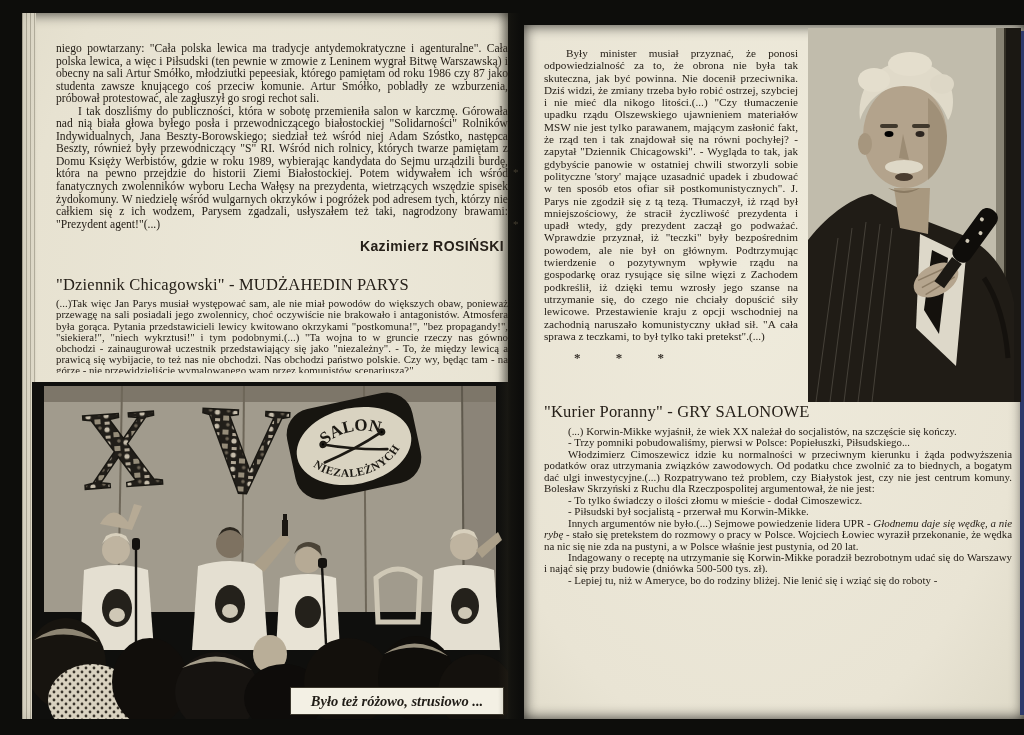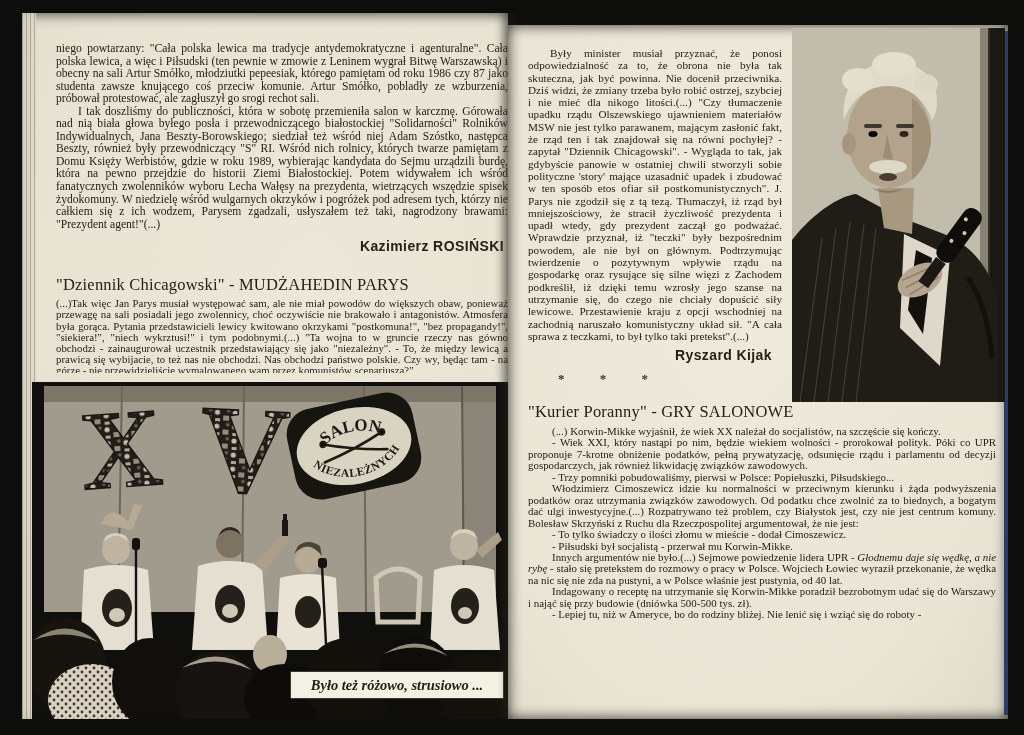--- a/index.html
+++ b/index.html
@@ -3,39 +3,39 @@
 <meta charset="utf-8">
 <style>
   html,body{margin:0;padding:0;background:#000;}
   .scan{position:relative;width:1024px;height:735px;background:#0d0d0b;overflow:hidden;
         font-family:"Liberation Serif",serif;color:#262019;}
   .page{position:absolute;box-shadow:0 0 14px rgba(0,0,0,.8) inset;}
   .page-left{left:22px;top:13px;width:486px;height:706px;
      background:radial-gradient(ellipse at 60% 40%,#ece8d9 0%,#e7e2d1 70%,#ded9c6 100%);}
   .page-left .fore-edge{position:absolute;left:0;top:0;bottom:0;width:14px;
      background:repeating-linear-gradient(90deg,#a8a392 0 1px,#ddd8c7 1px 4px);opacity:.85;}
-  .page-right{left:508px;top:25px;width:500px;height:694px;
+  .page-right{left:524px;top:25px;width:500px;height:694px;
      background:radial-gradient(ellipse at 45% 35%,#efebdc 0%,#e9e4d4 75%,#ded9c7 100%);}
   .page-right .blue-edge{position:absolute;right:0;top:6px;bottom:4px;width:4px;background:#2d3a6b;}
   .gutter-shadow{position:absolute;left:498px;top:13px;width:22px;height:706px;
      background:linear-gradient(90deg,rgba(60,55,40,0) 0%,rgba(60,55,40,.22) 45%,rgba(60,55,40,.12) 60%,rgba(60,55,40,0) 100%);}
   .gutter-mark{position:absolute;font-size:11px;color:#453f31;font-family:"Liberation Serif",serif;}
 
   
   .lp-text{position:absolute;left:34px;top:30px;width:452px;height:330px;overflow:hidden;}
   .body-p{margin:0;font-size:11.6px;line-height:12.55px;text-align:justify;}
   .indent{text-indent:22px;}
   .author-line{margin-top:7px;text-align:right;padding-right:4px;
      font-family:"Liberation Sans",sans-serif;font-weight:700;font-size:14px;letter-spacing:.4px;}
   .sec-head{margin:21px 0 3px 0;font-weight:400;font-size:16.5px;letter-spacing:.2px;white-space:nowrap;}
   .sec-p{margin:0;font-size:10.8px;line-height:11.15px;text-align:justify;}
 
   
   .photo-left{position:absolute;left:10px;top:369px;width:476px;height:337px;background:#0e0e0c;}
-  .photo-caption{position:absolute;left:258px;top:289px;width:212px;height:26px;
+  .photo-caption{position:absolute;left:258px;top:305px;width:212px;height:26px;
      background:#f3f0e4;border:1px solid #3a362c;display:flex;align-items:center;justify-content:center;
      font-size:14.5px;font-weight:700;font-style:italic;color:#211d17;white-space:nowrap;}
 
   
   .rp-col{position:absolute;left:20px;top:22px;width:254px;height:355px;overflow:hidden;}
   .rp-col .body-p{font-size:11.2px;line-height:12.3px;}
   .rp-col .author-line{margin-top:5px;padding-right:10px;}
   .stars{margin-top:8px;padding-left:30px;font-weight:700;font-size:13px;letter-spacing:16px;color:#36302a;}
   .rp-photo{position:absolute;left:284px;top:3px;width:213px;height:374px;background:#c7c2b3;}
   .rp-bottom{position:absolute;left:20px;top:377px;width:468px;height:300px;overflow:hidden;}
@@ -165,21 +165,20 @@
 
   <div class="gutter-shadow"></div>
   <div class="gutter-mark" style="left:513px;top:166px;">*</div>
   <div class="gutter-mark" style="left:513px;top:218px;">*</div>
 
   <div class="page page-right">
     <div class="blue-edge"></div>
 
     <div class="rp-col">
       <p class="body-p indent">Były minister musiał przyznać, że ponosi odpowiedzialność za to, że obrona nie była tak skuteczna, jak być powinna. Nie docenił przeciwnika. Dziś widzi, że zmiany trzeba było robić ostrzej, szybciej i nie mieć dla nikogo litości.(...) "Czy tłumaczenie upadku rządu Olszewskiego ujawnieniem materiałów MSW nie jest tylko parawanem, mającym zasłonić fakt, że rząd ten i tak znajdował się na równi pochyłej? - zapytał "Dziennik Chicagowski". - Wygląda to tak, jak gdybyście panowie w ostatniej chwili stworzyli sobie polityczne 'story' mające uzasadnić upadek i zbudować w ten sposób etos ofiar sił postkomunistycznych". J. Parys nie zgodził się z tą tezą. Tłumaczył, iż rząd był mniejszościowy, że stracił życzliwość prezydenta i upadł wtedy, gdy prezydent zaczął go podważać. Wprawdzie przyznał, iż "teczki" były bezpośrednim powodem, ale nie był on głównym. Podtrzymując twierdzenie o pozytywnym wpływie rządu na gospodarkę oraz rysujące się silne więzi z Zachodem podkreślił, iż dzięki temu wzrosły jego szanse na utrzymanie się, do czego nie chciały dopuścić siły lewicowe. Przestawienie kraju z opcji wschodniej na zachodnią naruszało komunistyczny układ sił. "A cała sprawa z teczkami, to był tylko taki pretekst".(...)</p>
-      <div class="author-line">Ryszard Kijak</div>
       <div class="stars">* * *</div>
     </div>
 
     <div class="rp-photo">
       <svg width="213" height="374" viewBox="0 0 213 374">
         <rect width="213" height="374" fill="#c7c2b3"></rect>
         <rect x="0" y="0" width="213" height="374" fill="#b7b1a1" opacity=".35"></rect>
         <rect x="196" y="0" width="17" height="374" fill="#1b1813"></rect>
         <rect x="188" y="0" width="10" height="374" fill="#4e4839" opacity=".5"></rect>
 
@@ -231,23 +230,22 @@
           <circle cx="161" cy="216" r="2" fill="#cfc8b6"></circle>
           <rect x="158" y="238" width="12" height="30" fill="#1c1914"></rect>
         </g>
         <path d="M 176,250 Q 196,280 200,330" stroke="#14110d" stroke-width="5" fill="none"></path>
       </svg>
     </div>
 
     <div class="rp-bottom">
       <h2 class="sec-head">"Kurier Poranny" - GRY SALONOWE</h2>
       <p class="body-p indent">(...) Korwin-Mikke wyjaśnił, że wiek XX należał do socjalistów, na szczęście się kończy.</p>
-      <p class="body-p indent">- Wiek XXI, który nastąpi po nim, będzie wiekiem wolności - prorokował polityk. Póki co UPR proponuje 7-krotne obniżenie podatków, pełną prywatyzację, odsunięcie rządu i parlamentu od decyzji gospodarczych, jak również likwidację związków zawodowych.</p>
       <p class="body-p indent">- Trzy pomniki pobudowaliśmy, pierwsi w Polsce: Popiełuszki, Piłsudskiego...</p>
       <p class="body-p indent">Włodzimierz Cimoszewicz idzie ku normalności w przeciwnym kierunku i żąda podwyższenia podatków oraz utrzymania związków zawodowych. Od podatku chce zwolnić za to biednych, a bogatym dać ulgi inwestycyjne.(...) Rozpatrywano też problem, czy Białystok jest, czy nie jest centrum komuny. Bolesław Skrzyński z Ruchu dla Rzeczpospolitej argumentował, że nie jest:</p>
       <p class="body-p indent">- To tylko świadczy o ilości złomu w mieście - dodał Cimoszewicz.</p>
       <p class="body-p indent">- Piłsudski był socjalistą - przerwał mu Korwin-Mikke.</p>
-      <p class="body-p indent"><span>Innych argumentów nie było.(...) Sejmowe powiedzenie lidera UPR - </span><span class="it">Głodnemu daje się wędkę, a nie rybę</span><span> - stało się pretekstem do rozmowy o pracy w Polsce. Wojciech Łowiec wyraził przekonanie, że wędka na nic się nie zda na pustyni, a w Polsce właśnie jest pustynia, od 40 lat.</span></p>
+      <p class="body-p indent"><span>Innych argumentów nie było.(...) Sejmowe powiedzenie lidera UPR - </span><span class="it">Głodnemu daje się wędkę, a nie rybę</span><span> - stało się pretekstem do rozmowy o pracy w Polsce. Wojciech Łowiec wyraził przekonanie, że wędka na nic się nie zda na pustyni, a w Polsce właśnie jest pustynia, od 20 lat.</span></p>
       <p class="body-p indent">Indagowany o receptę na utrzymanie się Korwin-Mikke poradził bezrobotnym udać się do Warszawy i nająć się przy budowie (dniówka 500-500 tys. zł).</p>
       <p class="body-p indent">- Lepiej tu, niż w Ameryce, bo do rodziny bliżej. Nie lenić się i wziąć się do roboty -</p>
     </div>
   </div>
 </div>
 
 </body></html>

